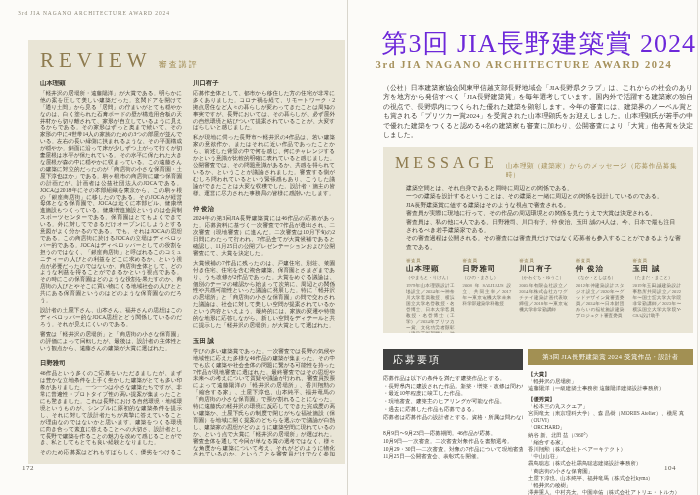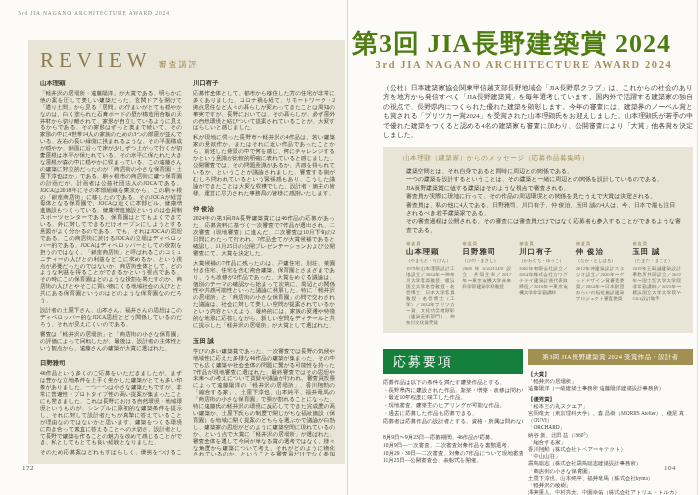--- a/index.html
+++ b/index.html
@@ -33,22 +33,22 @@
   .rcol{flex:1;font-size:5.6px;line-height:6.9px;color:#45413a;text-align:justify;}
   .rev-author{font-size:6.4px;font-weight:bold;color:#3b382f;margin:0 0 3px 0;}
   .rev-block + .rev-block .rev-author{margin-top:9px;}
   .rev-p{margin:0 0 3px 0;}
   .pagenum{position:absolute;font-size:7px;color:#5b574e;letter-spacing:.5px;}
   .pagenum.pn-left{left:22px;top:464px;}
   .pagenum.pn-right{left:664px;top:464px;}
 
   
   .rp-title{
-    position:absolute;left:352px;top:26px;width:344px;text-align:left;
-    font-size:26px;color:#4d7c0f;letter-spacing:1px;font-weight:bold;margin:0;
+    position:absolute;left:352px;top:26px;width:344px;text-align:right;
+    font-size:26px;color:#6d28d9;letter-spacing:1px;font-weight:normal;margin:0;
   }
   .rp-sub{
     position:absolute;left:352px;top:59px;width:344px;text-align:center;
     font-size:10.5px;color:#a6915c;letter-spacing:1.6px;margin:0;
   }
   .rp-intro{
     position:absolute;left:383px;top:83px;width:310px;
     font-size:6.8px;line-height:9.4px;color:#403d36;text-align:justify;margin:0;
   }
   .message-panel{
@@ -61,21 +61,21 @@
   .msg-lines{margin-top:4px;padding-left:11px;font-size:5.9px;line-height:8.4px;color:#45413a;}
   .judges{display:flex;gap:8px;margin-top:7px;padding-left:11px;}
   .judge{flex:1;min-width:0;}
   .judge-role{font-size:4.5px;color:#8e7b4f;letter-spacing:.5px;}
   .judge-name{font-size:7.4px;font-weight:bold;color:#36332c;letter-spacing:1px;margin-top:1px;}
   .judge-kana{font-size:4.4px;color:#6d6960;margin-top:1px;}
   .judge-bio{font-size:4.6px;line-height:6px;color:#6d6960;margin-top:3px;text-align:justify;}
 
   .bottom-left{position:absolute;left:383px;top:349px;width:140px;}
   .bar{
-    background:#15803d;color:#fdfcf8;font-size:13px;letter-spacing:2px;
+    background:#404040;color:#fdfcf8;font-size:10px;letter-spacing:2px;
     padding:3.5px 0 3.5px 10px;
   }
   .bl-lines{margin:5px 0 9px 0;font-size:5.5px;line-height:7.7px;color:#45413a;}
   .bl-lines div{white-space:nowrap;overflow:hidden;}
 
   .bottom-right{position:absolute;left:528px;top:349px;width:165px;}
   .bar2{
     background:#a29053;color:#fdfcf8;font-size:6.4px;letter-spacing:.4px;
     padding:3.5px 0;text-align:center;
   }
@@ -136,20 +136,21 @@
   <div class="gutter"></div>
   <div class="edge-right"></div>
 
   <div>
     <h1 class="rp-title">第3回 JIA長野建築賞 2024</h1>
     <h2 class="rp-sub">3rd JIA NAGANO ARCHITECTURE AWARD 2024</h2>
     <p class="rp-intro">（公社）日本建築家協会関東甲信越支部長野地域会「JIA長野県クラブ」は、これからの社会のあり方を地方から発信すべく「JIA長野建築賞」を毎年選考しています。国内外で活躍する建築家の独自の視点で、長野県内につくられた優れた建築を顕彰します。今年の審査には、建築界のノーベル賞とも賞される「プリツカー賞2024」を受賞された山本理顕氏をお迎えしました。山本理顕氏が若手の中で優れた建築をつくると認める4名の建築家も審査に加わり、公開審査により「大賞」他各賞を決定しました。</p>
 
     <div class="message-panel">
       <div class="msg-head">
+        <span class="msg-title">MESSAGE</span>
         <span class="msg-sub">山本理顕（建築家）からのメッセージ（応募作品募集時）</span>
       </div>
       <div class="msg-lines">
         <div>建築空間とは、それ自身であると同時に周辺との関係である。</div>
         <div>一つの建築を設計するということは、その建築と一緒に周辺との関係を設計しているのである。</div>
         <div>JIA長野建築賞に値する建築はそのような視点で審査される。</div>
         <div>審査員が実際に現地に行って、その作品の周辺環境との関係を見たうえで大賞は決定される。</div>
         <div>審査員は、私の他に4人である。日野雅司、川口有子、仲 俊治、玉田 誠の4人は、今、日本で最も注目されるべき若手建築家である。</div>
         <div>その審査過程は公開される。その審査には審査員だけではなく応募者も参入することができるような審査である。</div>
       </div>

